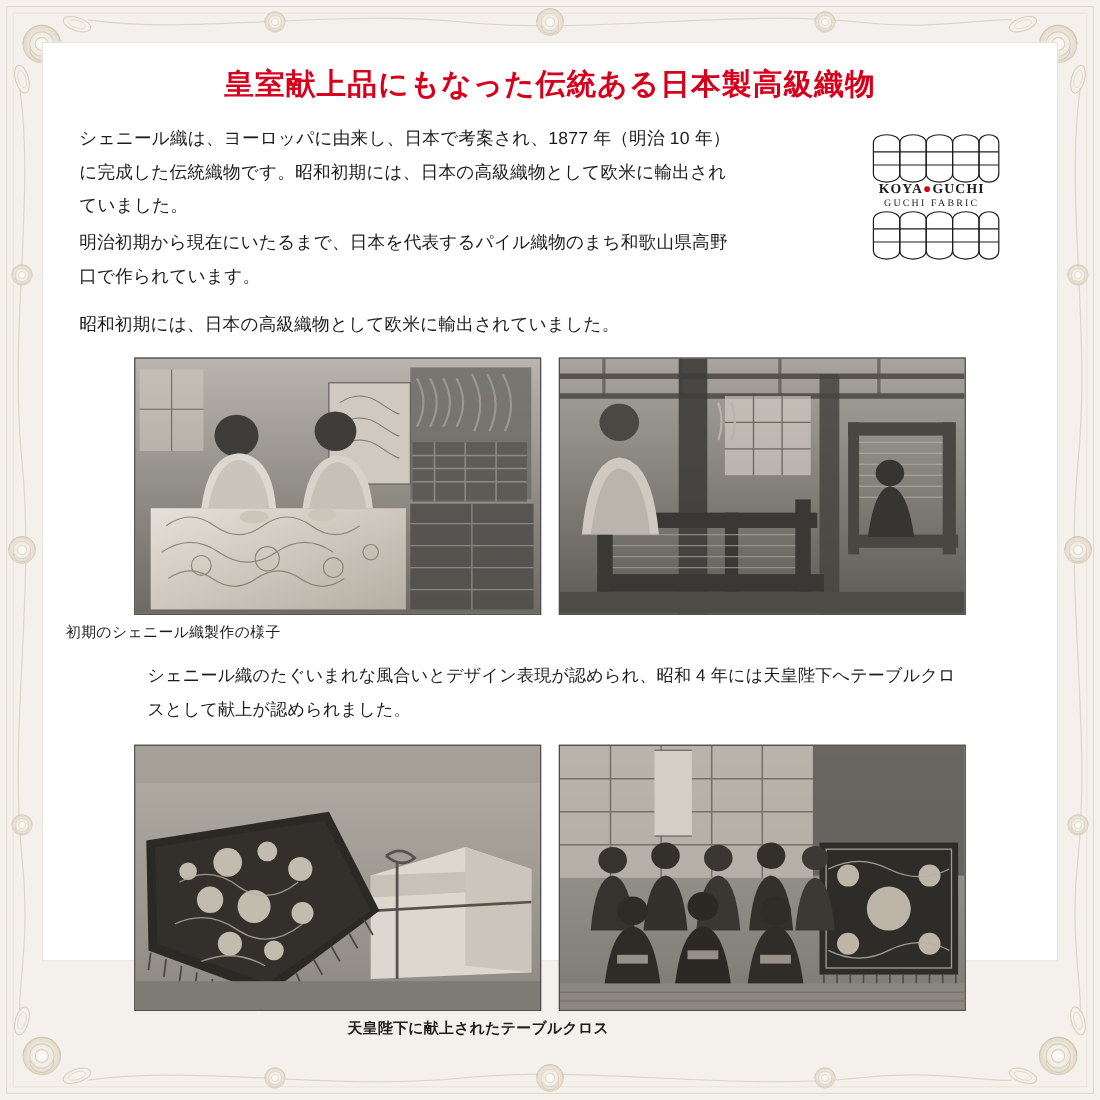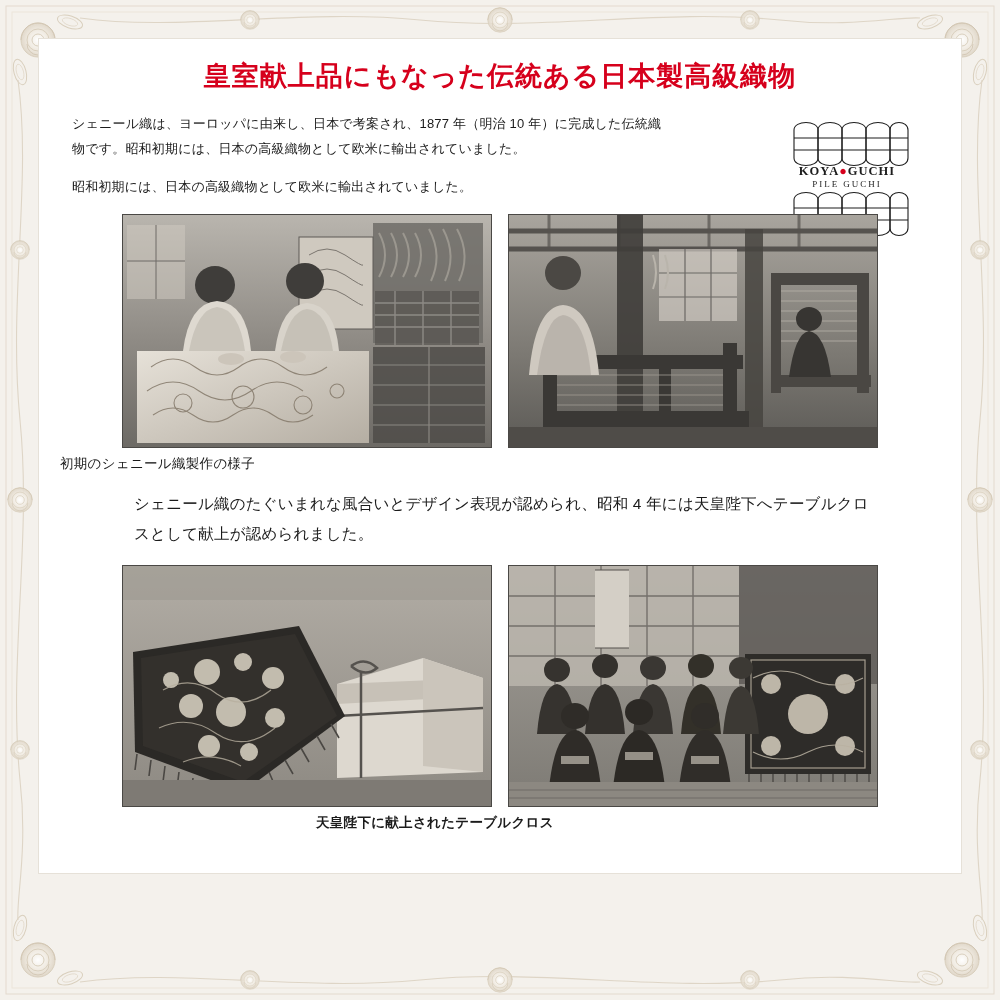--- a/index.html
+++ b/index.html
@@ -61,21 +61,21 @@
     margin-bottom: 18px;
     font-family: "Liberation Serif", "DejaVu Serif", serif;
   }
 
   .intro-block {
     position: relative;
     padding: 0 12px 0 12px;
   }
   .intro-text {
     width: 600px;
-    font-size: 13px;
+    font-size: 16px;
     line-height: 1.92;
     color: #1b1b1b;
     letter-spacing: 0.2px;
   }
   .intro-text p {
     margin: 0;
   }
   .intro-text p.second {
     margin-top: 2px;
   }
@@ -263,20 +263,21 @@
 
   <div class="frame-inner"></div>
 
   <div class="content">
 
     <div class="headline">皇室献上品にもなった伝統ある日本製高級織物</div>
 
     <div class="intro-block">
       <div class="intro-text">
         <p>シェニール織は、ヨーロッパに由来し、日本で考案され、1877 年（明治 10 年）に完成した伝統織物です。昭和初期には、日本の高級織物として欧米に輸出されていました。</p>
+        <p class="second">明治初期から現在にいたるまで、日本を代表するパイル織物のまち和歌山県高野口で作られています。</p>
         <p class="third">昭和初期には、日本の高級織物として欧米に輸出されていました。</p>
       </div>
 
       <div class="logo">
         <svg width="150" height="130" viewBox="0 0 150 130">
           <g fill="none" stroke="#1d1d1d" stroke-width="1.1">
 
             <path d="M22,16 C22,6 46,6 46,16 L46,44 C46,54 22,54 22,44 Z"></path>
             <path d="M46,16 C46,6 70,6 70,16 L70,44 C70,54 46,54 46,44 Z"></path>
             <path d="M70,16 C70,6 94,6 94,16 L94,44 C94,54 70,54 70,44 Z"></path>
@@ -291,21 +292,21 @@
             <path d="M94,86 C94,76 118,76 118,86 L118,114 C118,124 94,124 94,114 Z"></path>
             <path d="M118,86 C118,76 136,76 136,86 L136,114 C136,124 118,124 118,114 Z"></path>
             <line x1="22" y1="94" x2="136" y2="94"></line>
             <line x1="22" y1="106" x2="136" y2="106"></line>
           </g>
         </svg>
         <div style="position:absolute; left:0; top:50px; width:150px;">
           <div class="logo-text-main">
             <span>KOYA</span><span class="logo-dot">●</span><span>GUCHI</span>
           </div>
-          <div class="logo-text-sub">PILE GUCHI</div>
+          <div class="logo-text-sub">GUCHI FABRIC</div>
         </div>
       </div>
     </div>
 
     <div class="photo-row">
       <div class="photo" style="width:368px;height:232px;">
         <svg width="368" height="232" viewBox="0 0 368 232">
           <defs>
             <linearGradient id="g1" x1="0" y1="0" x2="0" y2="1">
               <stop offset="0%" stop-color="#b9b5ae"></stop>

